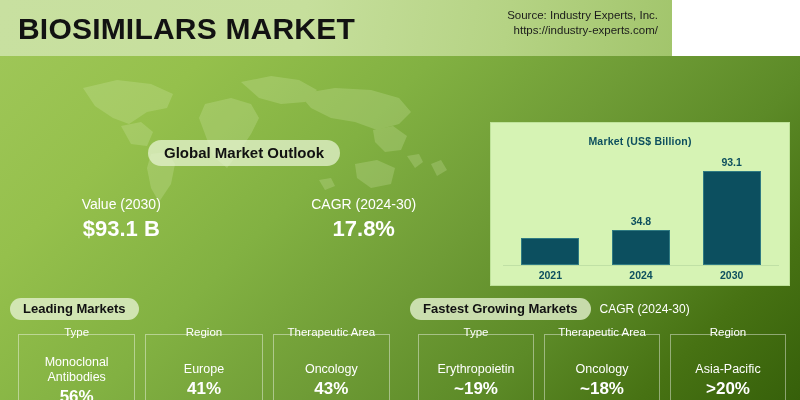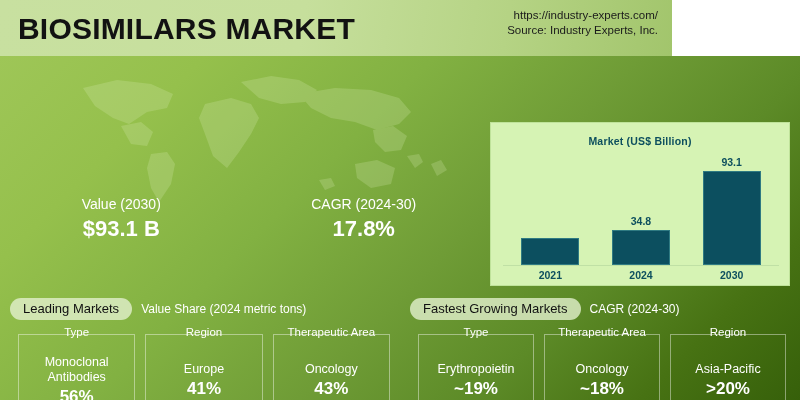--- a/index.html
+++ b/index.html
@@ -167,21 +167,21 @@
     gap: 9px;
     top: 242px;
   }
   .sec-head.left  { left: 10px; }
   .sec-head.right { left: 410px; }
   .sec-pill {
     padding: 3px 13px 4px 13px;
     border-radius: 11px;
     background: rgba(226, 240, 205, 0.80);
     font-size: 13px;
-    font-weight: normal;
+    font-weight: bold;
     color: #111;
     white-space: nowrap;
   }
   .sec-sub {
     font-size: 12px;
     color: #ffffff;
     white-space: nowrap;
   }
 
   
@@ -231,22 +231,22 @@
   }
 </style>
 </head>
 <body>
 
 <div id="page">
 
   <div class="header-band">
     <div class="title">BIOSIMILARS MARKET</div>
     <div class="source">
+      <div>Source: Industry Experts, Inc.</div>
       <div>https://industry-experts.com/</div>
-      <div>Source: Industry Experts, Inc.</div>
     </div>
   </div>
 
   <div class="body-area">
 
     <svg class="worldmap" viewBox="0 0 430 150">
       <g fill="#dff0bd">
         <path d="M28,28 L62,20 L96,24 L118,34 L112,48 L92,52 L74,64 L58,58 L40,46 Z"></path>
         <path d="M66,66 L86,62 L98,72 L92,86 L76,84 Z"></path>
         <path d="M96,94 L112,92 L120,104 L116,124 L104,142 L96,128 L92,108 Z"></path>
@@ -254,20 +254,21 @@
         <path d="M186,22 L216,16 L244,20 L262,30 L250,42 L226,44 L204,38 Z"></path>
         <path d="M244,34 L280,28 L316,30 L344,38 L356,52 L344,64 L322,70 L300,62 L276,58 L256,48 Z"></path>
         <path d="M318,70 L338,66 L352,76 L346,90 L330,92 L320,82 Z"></path>
         <path d="M300,104 L322,100 L340,108 L336,124 L316,128 L302,118 Z"></path>
         <path d="M352,96 L364,94 L368,102 L360,108 Z"></path>
         <path d="M376,104 L386,100 L392,110 L382,116 Z"></path>
         <path d="M264,120 L276,118 L280,126 L270,130 Z"></path>
       </g>
     </svg>
 
+    <div class="outlook-pill">Global Market Outlook</div>
 
     <div class="kpis">
       <div class="kpi">
         <div class="kpi-label">Value (2030)</div>
         <div class="kpi-value">$93.1 B</div>
       </div>
       <div class="kpi">
         <div class="kpi-label">CAGR (2024-30)</div>
         <div class="kpi-value">17.8%</div>
       </div>
@@ -297,21 +298,20 @@
 
       <div class="cats">
         <div class="cat">2021</div>
         <div class="cat">2024</div>
         <div class="cat">2030</div>
       </div>
     </div>
 
     <div class="sec-head left">
       <div class="sec-pill">Leading Markets</div>
-      <div class="sec-sub">Value Share (2024  metric tons)</div>
     </div>
 
     <div class="sec-head right">
       <div class="sec-pill">Fastest Growing Markets</div>
       <div class="sec-sub">CAGR (2024-30)</div>
     </div>
 
     <div class="cards left">
       <div class="card">
         <div class="card-head">Type</div>

